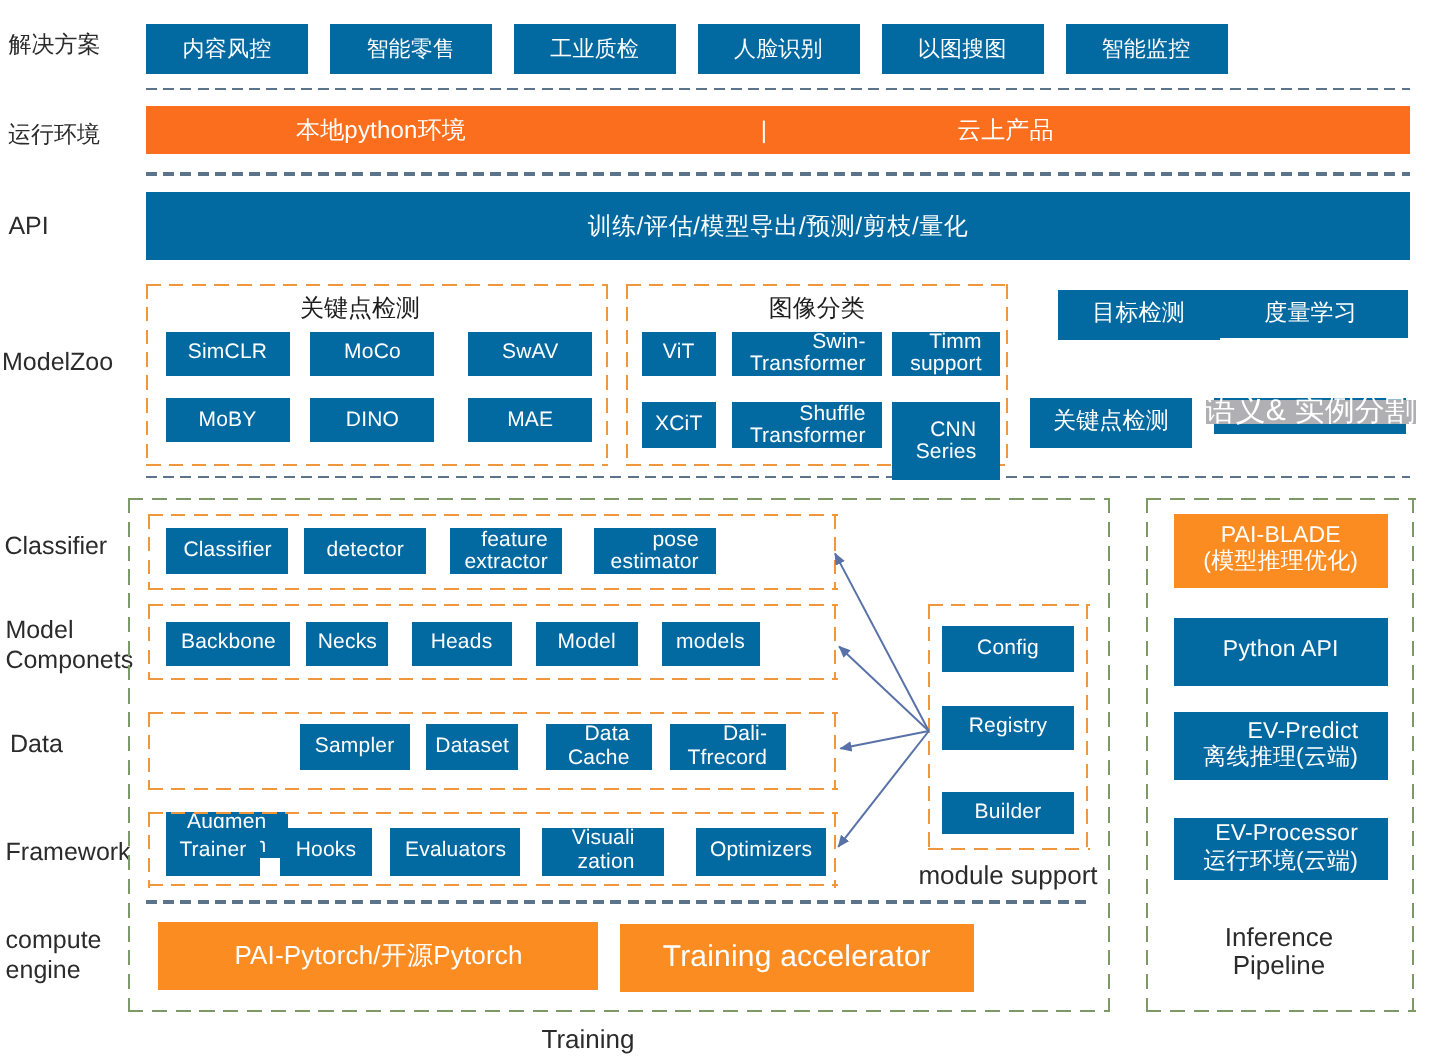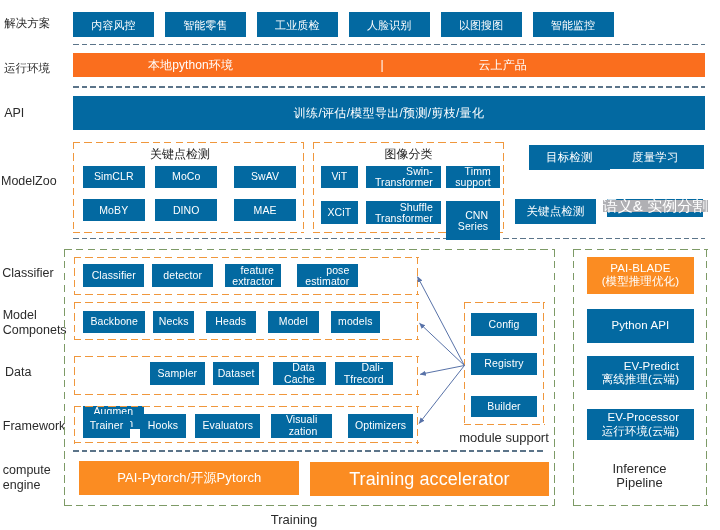--- a/index.html
+++ b/index.html
@@ -125,21 +125,21 @@
 Tfrecord</div>
 <div class="dasho" style="left:74.3px;top:405.6px;width:344.3px;height:38.1px;"></div>
 <div class="box blue" style="left:82.9px;top:414.0px;width:47.2px;height:23.6px;font-size:10.5px;line-height:11.5px;">Trainer</div>
 <div class="box blue" style="left:140.3px;top:414.0px;width:45.4px;height:23.6px;font-size:10.5px;line-height:11.5px;">Hooks</div>
 <div class="box blue" style="left:195.1px;top:414.0px;width:65.4px;height:23.6px;font-size:10.5px;line-height:11.5px;">Evaluators</div>
 <div class="box blue" style="left:271.4px;top:414.0px;width:60.5px;height:23.6px;font-size:10.5px;line-height:11.5px;">Visuali
 zation</div>
 <div class="box blue" style="left:347.8px;top:414.0px;width:65.5px;height:23.6px;font-size:10.5px;line-height:11.5px;">Optimizers</div>
 <div class="hline" style="left:73px;top:450.4px;width:472px;"></div>
 <div class="box orange2" style="left:79.4px;top:461.3px;width:219.8px;height:33.6px;font-size:13px;line-height:14px;">PAI-Pytorch/开源Pytorch</div>
-<div class="box orange2" style="left:309.9px;top:461.5px;width:239px;height:34.3px;font-size:18px;line-height:14px;">Training accelerator</div>
+<div class="box orange2" style="left:309.9px;top:461.5px;width:177px;height:34.3px;font-size:15px;line-height:14px;">Training accelerator</div>
 <div class="dasho" style="left:463.8px;top:302.2px;width:81.0px;height:123.0px;"></div>
 <div class="box blue" style="left:470.8px;top:313.1px;width:66.4px;height:22.8px;font-size:10.5px;line-height:11px;">Config</div>
 <div class="box blue" style="left:470.8px;top:352.6px;width:66.4px;height:22.0px;font-size:10.5px;line-height:11px;">Registry</div>
 <div class="box blue" style="left:470.8px;top:395.6px;width:66.4px;height:21.8px;font-size:10.5px;line-height:11px;">Builder</div>
 <div class="cap" style="left:444px;top:430.5px;width:120px;">module support</div>
 <div class="cap" style="left:234px;top:512.5px;width:120px;">Training</div>
 <div class="dashg" style="left:573.3px;top:248.6px;width:134.3px;height:257.6px;"></div>
 <div class="box orange2" style="left:586.7px;top:256.8px;width:107.4px;height:37.2px;font-size:11.5px;line-height:13.6px;">PAI-BLADE
 (模型推理优化)</div>
 <div class="box blue" style="left:586.7px;top:308.5px;width:107.4px;height:34.5px;font-size:11.5px;line-height:13.6px;">Python API</div>

